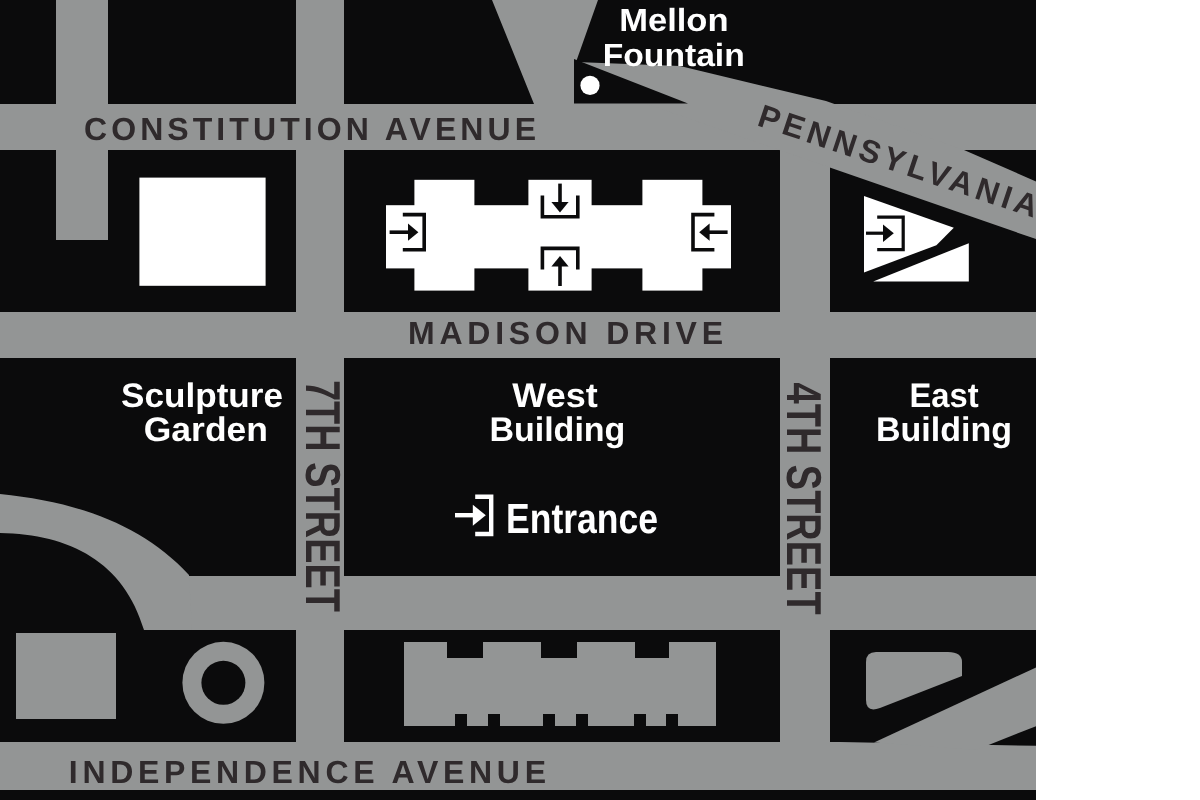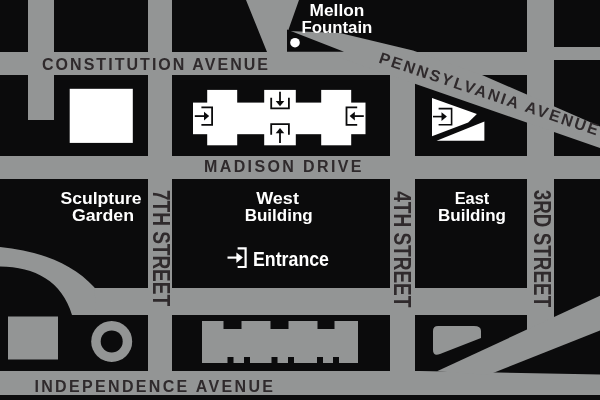--- a/index.html
+++ b/index.html
@@ -1,16 +1,16 @@
 <!DOCTYPE html>
 <html><head>
 <meta charset="utf-8">
 <style>
   html,body{margin:0;padding:0;}
-  #map{width:600px;height:400px;position:relative;overflow:hidden;background:#a16207;transform:translateZ(0);will-change:transform;}
+  #map{width:518px;height:400px;position:relative;overflow:hidden;background:#a16207;transform:translateZ(0);will-change:transform;}
   svg{display:block;}
   text{font-family:"Liberation Sans", sans-serif;}
 </style>
 </head>
 <body>
 
 <div id="map">
 <svg width="600" height="400" viewBox="0 0 600 400">
 
   <rect x="0" y="0" width="600" height="400" fill="#0b0b0c"></rect>

